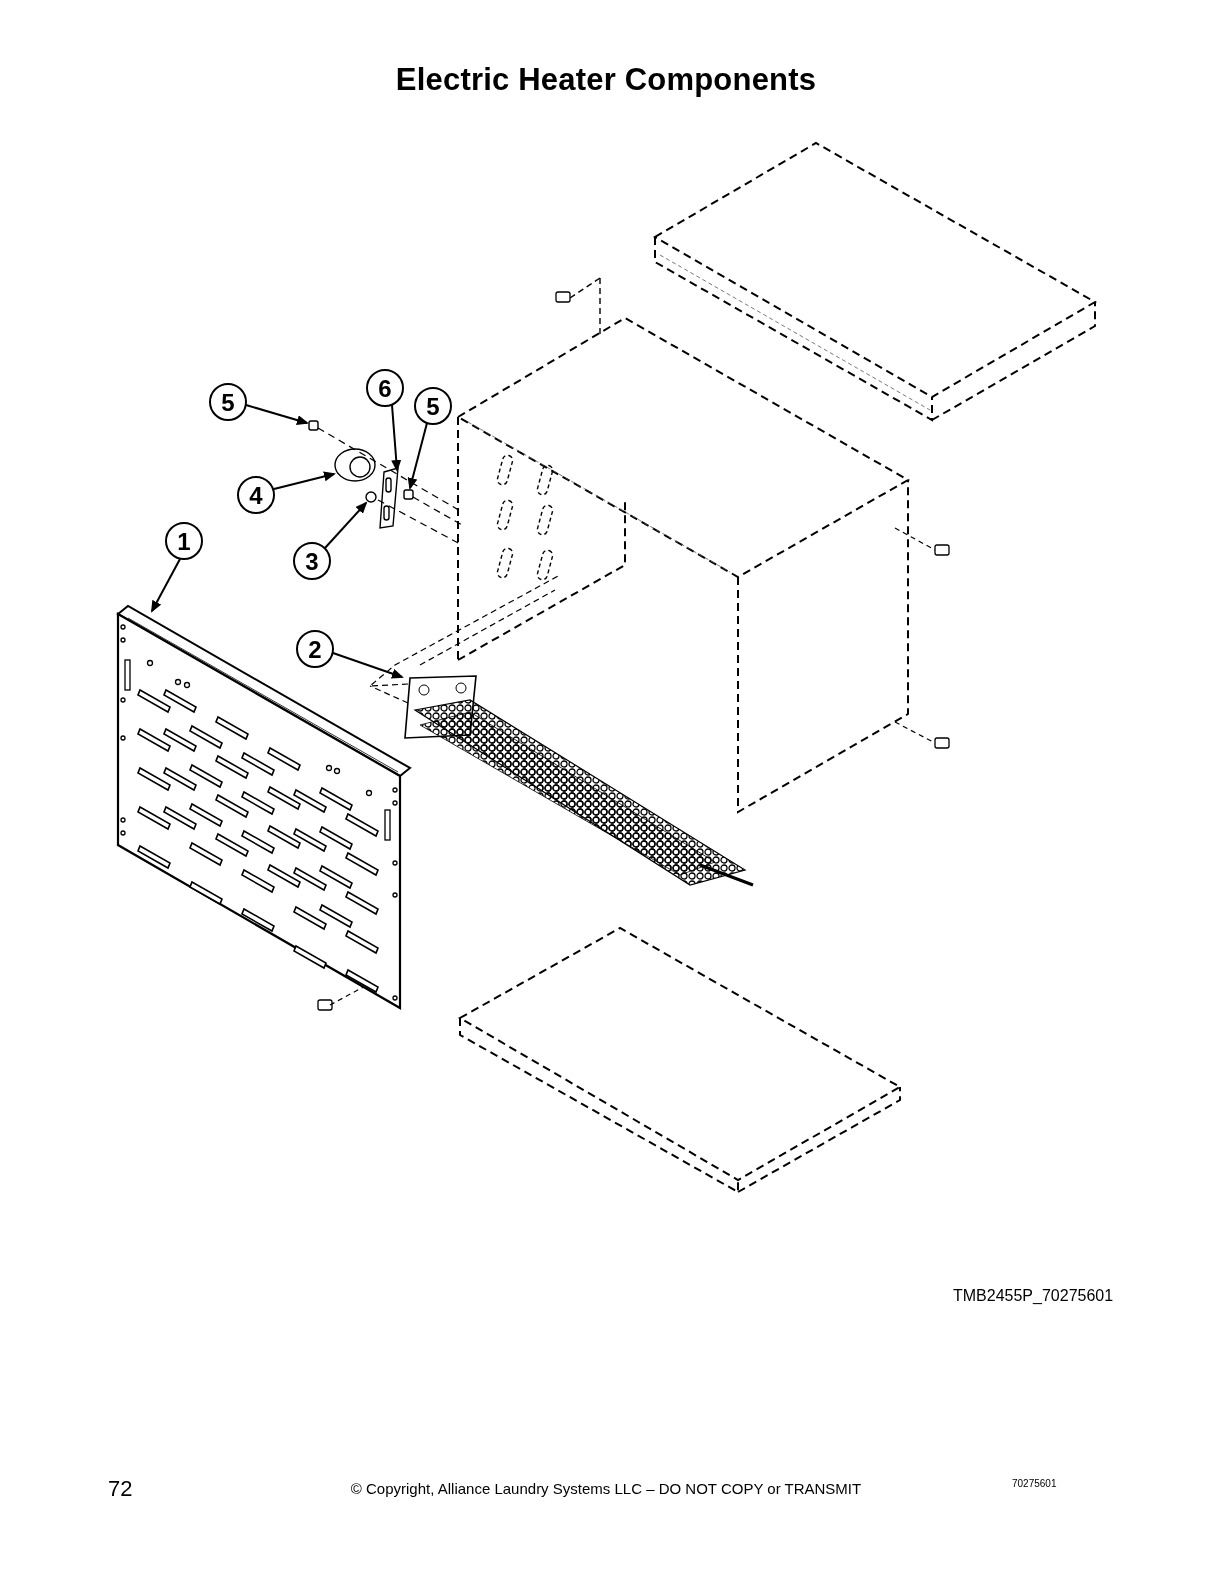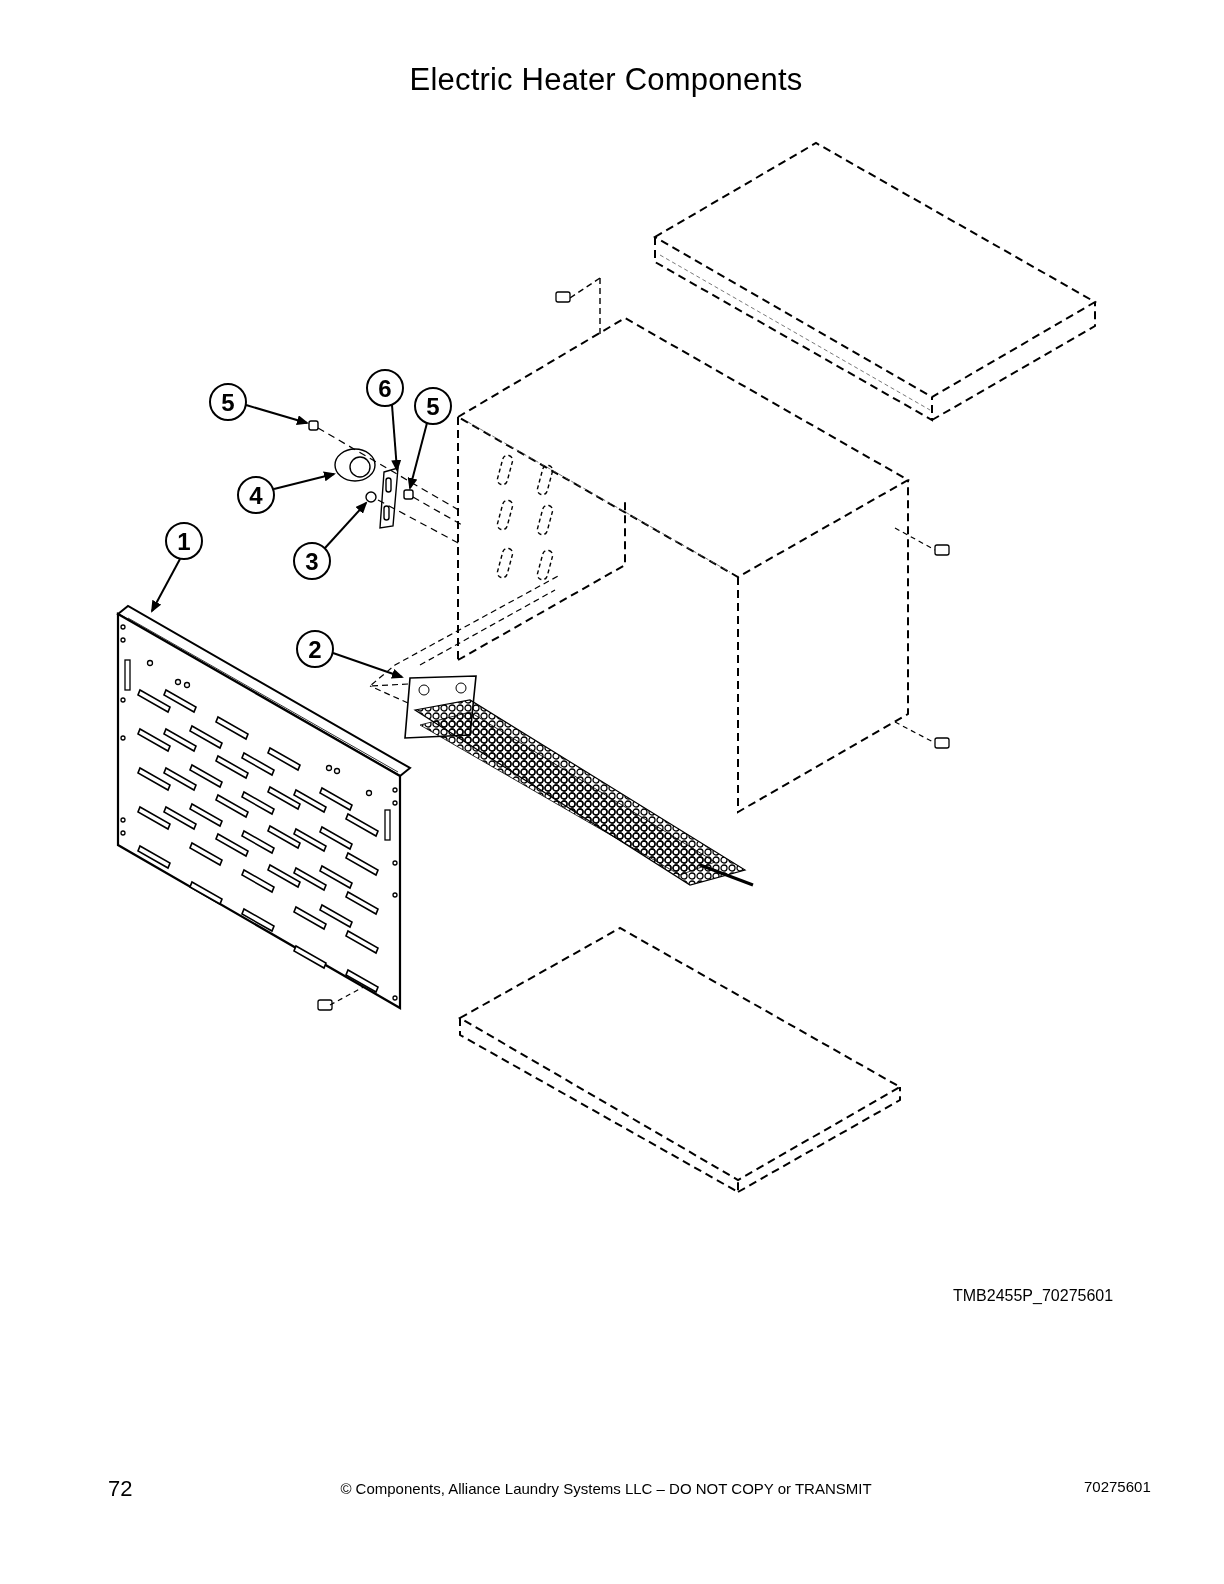--- a/index.html
+++ b/index.html
@@ -1,23 +1,23 @@
 <!DOCTYPE html>
 <html><head>
 <meta charset="utf-8">
 <style>
   html, body { margin: 0; padding: 0; background: #ffffff; }
   body { width: 1224px; height: 1584px; position: relative; overflow: hidden; font-family: "Liberation Sans", sans-serif; color: #000; }
-  .title { position: absolute; left: 0; top: 62px; width: 1212px; text-align: center; font-size: 31px; font-weight: normal; letter-spacing: 0.2px; }
+  .title { position: absolute; left: 0; top: 62px; width: 1212px; text-align: center; font-size: 31px; font-weight: bold; letter-spacing: 0.2px; }
   svg.diagram { position: absolute; left: 0; top: 0; }
   .callout-text { font-family: "Liberation Sans", sans-serif; font-weight: bold; font-size: 24px; }
   .drawing-id { position: absolute; left: 953px; top: 1287px; font-size: 16px; }
   .footer-page { position: absolute; left: 108px; top: 1476px; font-size: 22px; }
   .footer-copy { position: absolute; left: 0; width: 1212px; top: 1480px; text-align: center; font-size: 15px; }
-  .footer-docnum { position: absolute; left: 1084px; top: 1478px; font-size: 15px; }
+  .footer-docnum { position: absolute; left: 1012px; top: 1478px; font-size: 10px; }
 </style>
 </head>
 <body>
 
 <div class="title">Electric Heater Components</div>
 
 <svg class="diagram" width="1224" height="1584" viewBox="0 0 1224 1584" xmlns="http://www.w3.org/2000/svg">
   <defs>
     <marker id="arrow" markerWidth="12" markerHeight="10" refX="10" refY="5" orient="auto" markerUnits="userSpaceOnUse">
       <path d="M0,0 L12,5 L0,10 Z" fill="#000"></path>
@@ -202,14 +202,14 @@
   </g>
   <g>
     <circle cx="315" cy="649" r="18" fill="#fff" stroke="#000" stroke-width="2"></circle>
     <text x="315" y="658" text-anchor="middle" class="callout-text">2</text>
     <line x1="333" y1="653" x2="402" y2="677" stroke="#000" stroke-width="2" marker-end="url(#arrow)"></line>
   </g>
 </svg>
 
 <div class="drawing-id">TMB2455P_70275601</div>
 <div class="footer-page">72</div>
-<div class="footer-copy">© Components, Alliance Laundry Systems LLC – DO NOT COPY or TRANSMIT</div>
+<div class="footer-copy">© Copyright, Alliance Laundry Systems LLC – DO NOT COPY or TRANSMIT</div>
 <div class="footer-docnum">70275601</div>
 
 </body></html>

